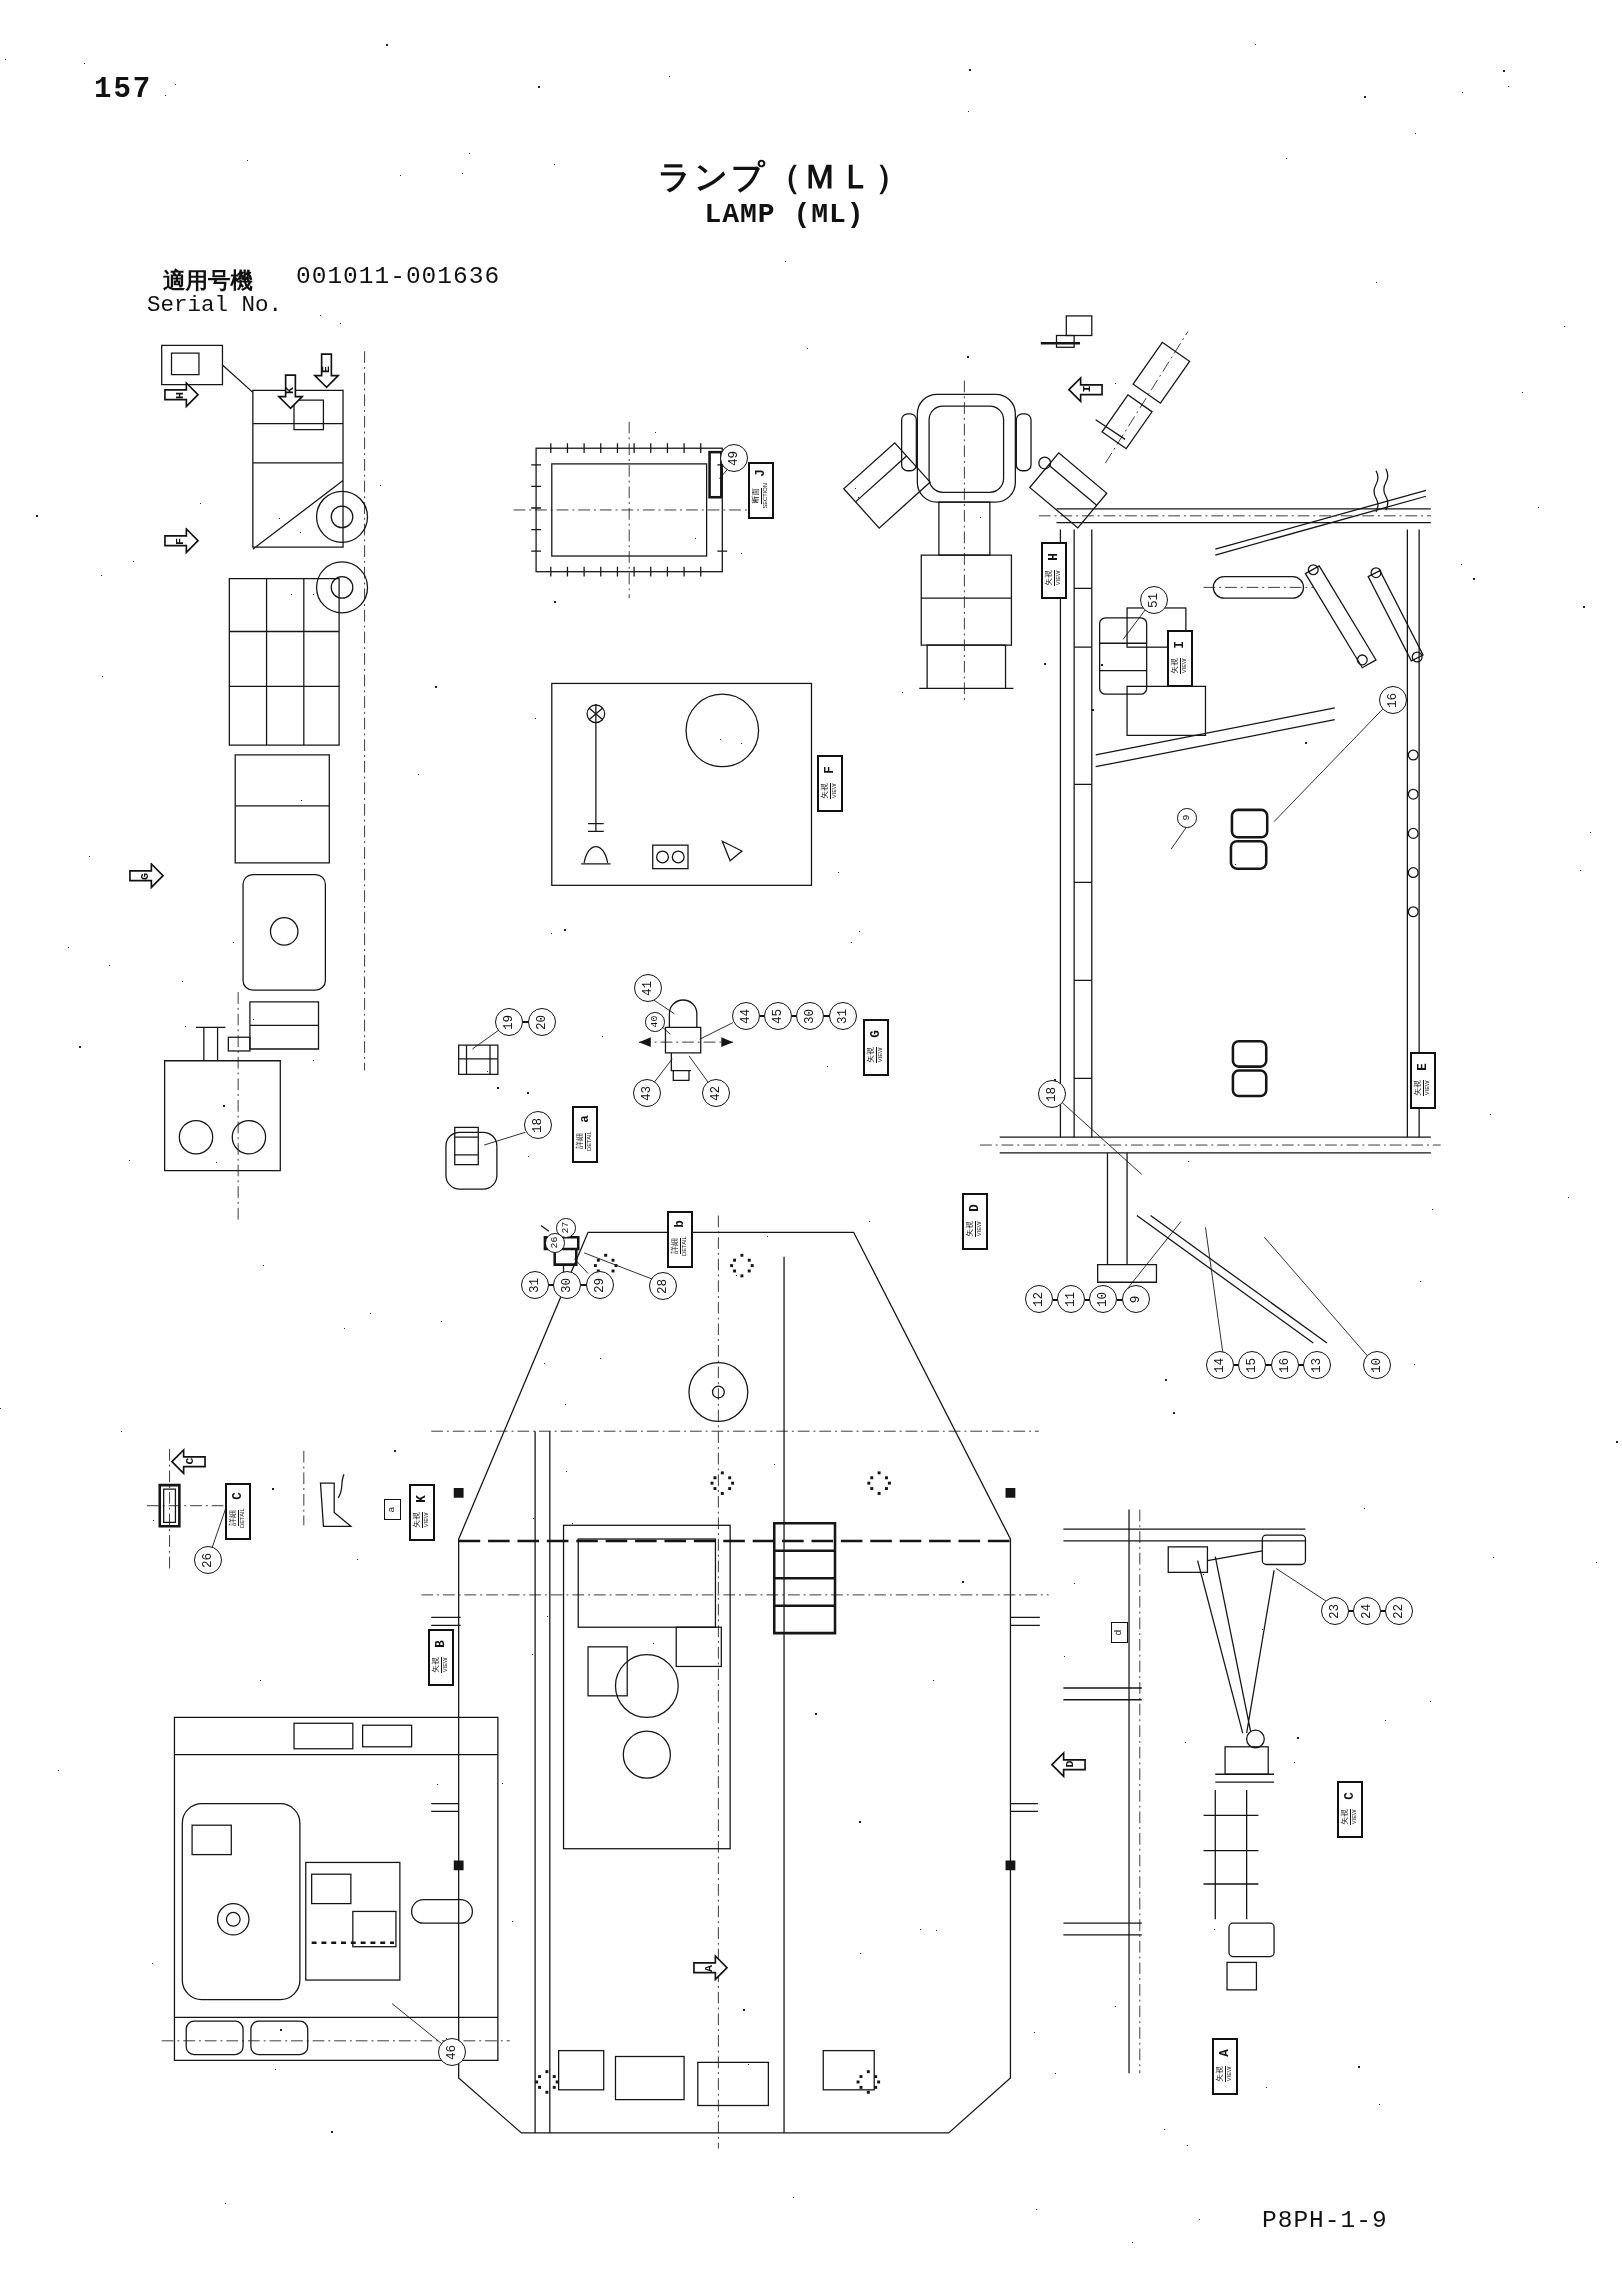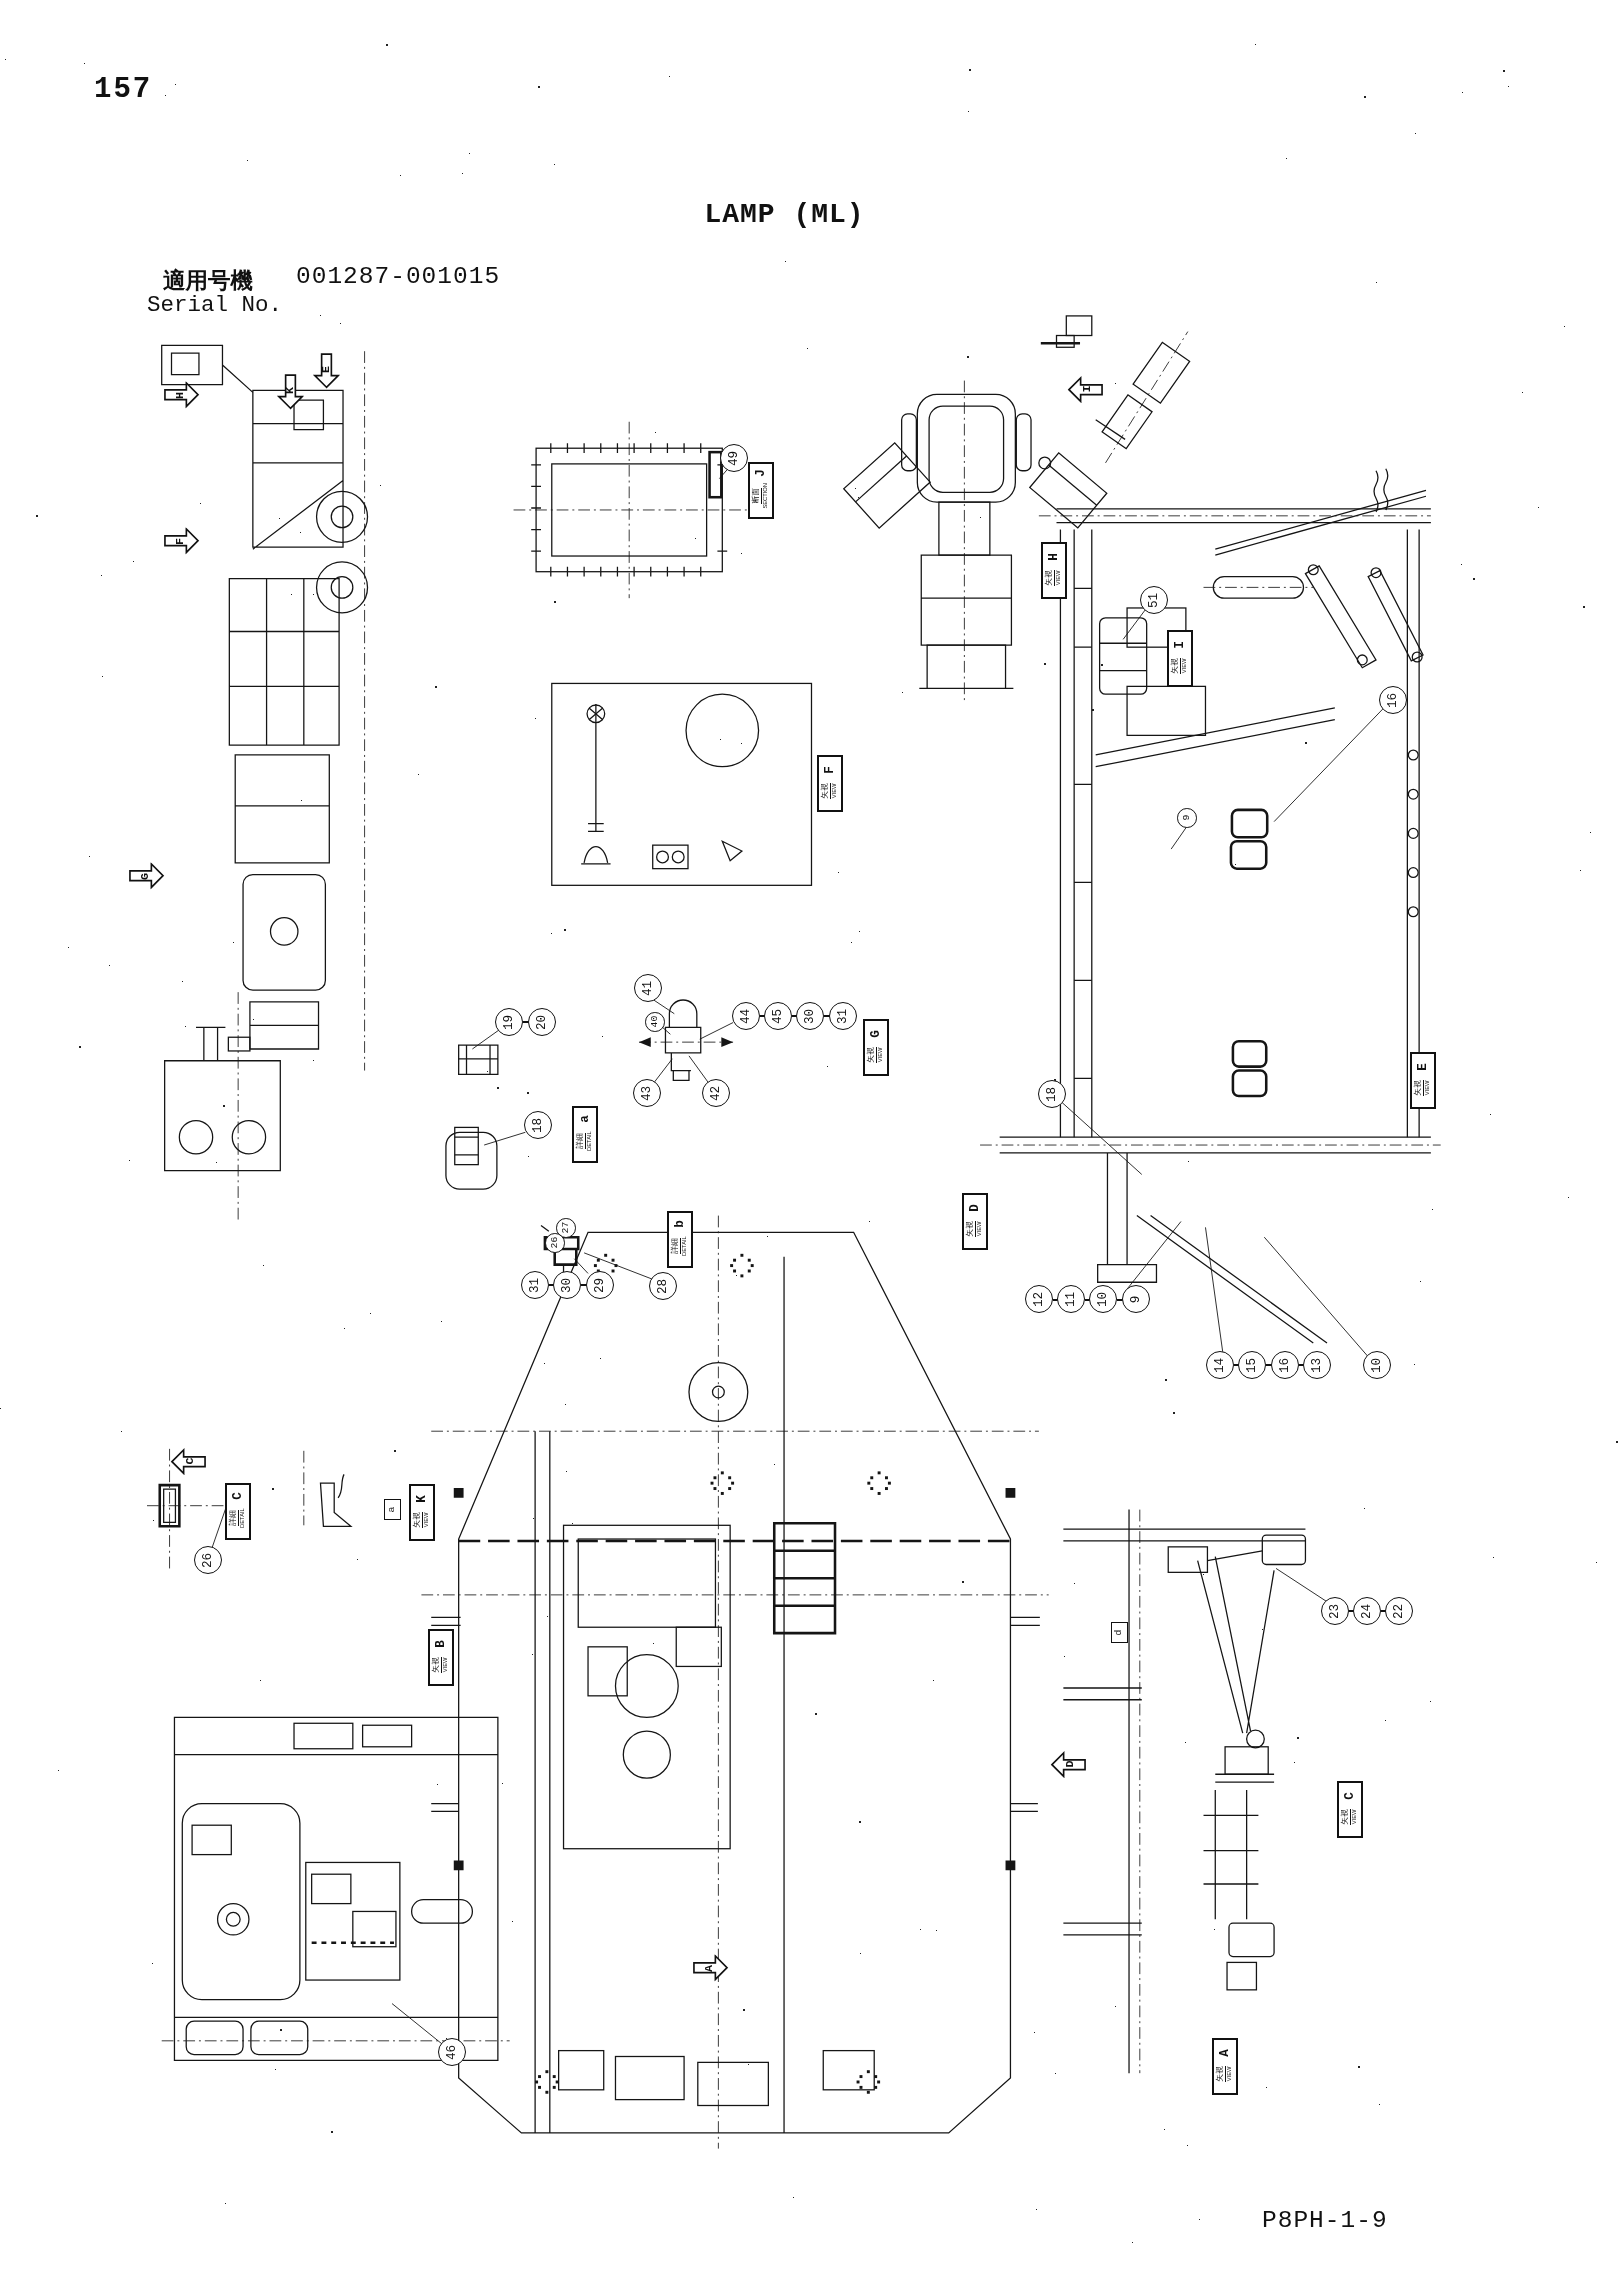--- a/index.html
+++ b/index.html
@@ -50,23 +50,24 @@
   #serial-en{left:147px;top:292px;font-size:22.5px;}
   #doccode{left:1262px;top:2207px;font-size:24.5px;letter-spacing:1px;}
   .noise{position:absolute;background:#222;z-index:1;}
 </style>
 </head>
 <body>
 
 <div id="page">
 
   <div id="pageno" class="abs">157</div>
+  <div id="title-jp" class="abs">ランプ（ＭＬ）</div>
   <div id="title-en" class="abs">LAMP (ML)</div>
   <div id="serial-jp" class="abs">適用号機</div>
-  <div id="serial-val" class="abs mono">001287-001015</div>
+  <div id="serial-val" class="abs mono">001011-001636</div>
   <div id="serial-en" class="abs mono">Serial No.</div>
   <div id="doccode" class="abs mono">P8PH-1-9</div>
 
   <svg id="art" class="abs" style="left:0;top:0;z-index:2" width="1622" height="2294" viewBox="0 0 1655 2340">
     <defs>
       <symbol id="dotpat" viewBox="-14 -14 28 28" width="28" height="28">
         <g fill="#151515">
           <rect x="-1.5" y="-12" width="3" height="3"></rect>
             <rect x="-9" y="-7" width="3" height="3"></rect>
           <rect x="6" y="-7" width="3" height="3"></rect>

